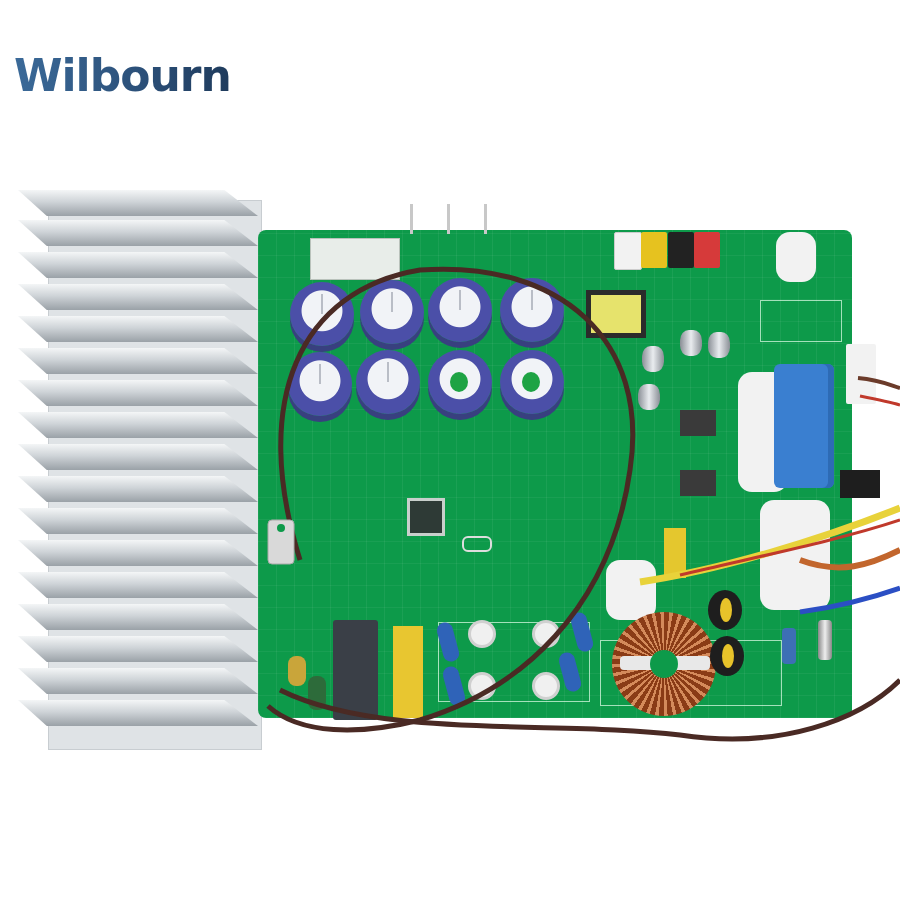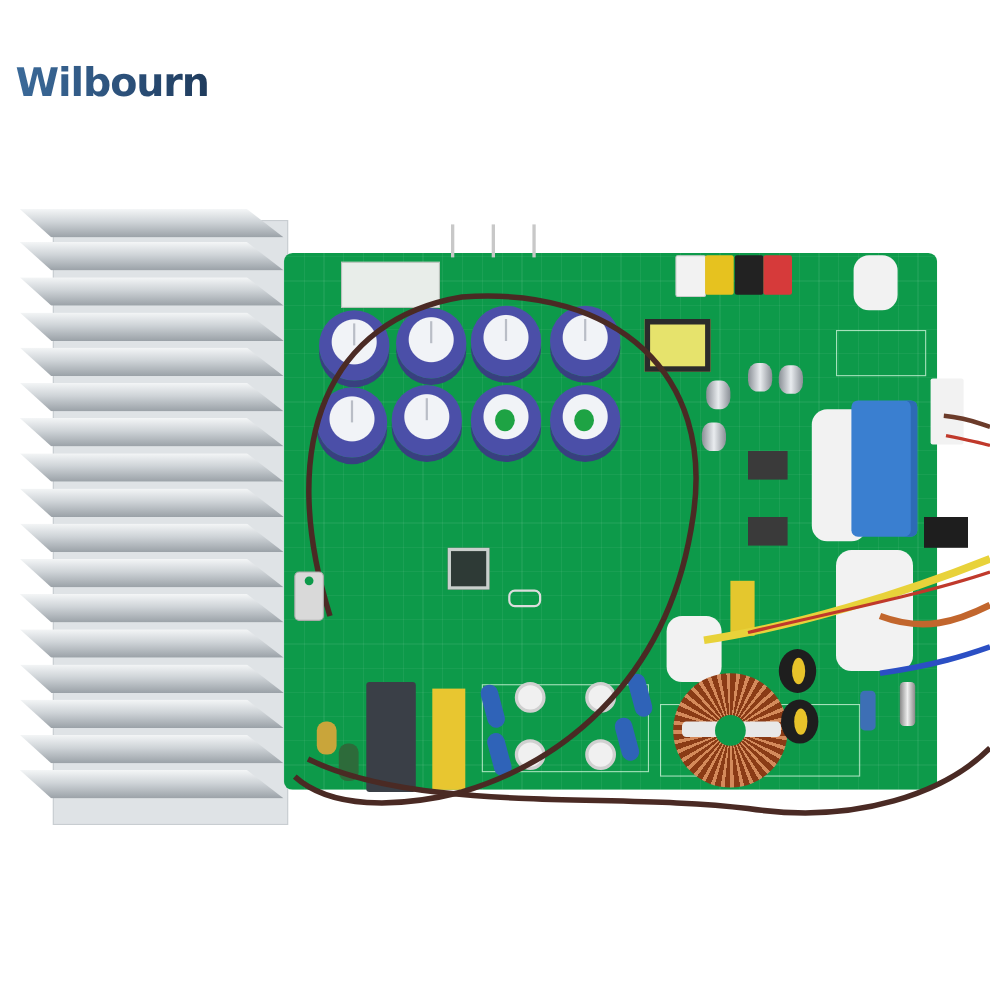--- a/index.html
+++ b/index.html
@@ -1,18 +1,18 @@
 <!DOCTYPE html>
 <html><head>
 <meta charset="utf-8">
 <style>
   html, body { margin:0; padding:0; }
   body { width:900px; height:900px; background:#ffffff; position:relative; overflow:hidden; font-family:"Liberation Sans", sans-serif; }
   .abs { position:absolute; }
-  .logo { left:14px; top:46px; font-family:"DejaVu Sans", sans-serif; font-weight:bold; font-size:36px; letter-spacing:-1px; color:#2f5a86;
+  .logo { left:14px; top:46px; font-family:"DejaVu Sans", sans-serif; font-weight:bold; font-size:44px; letter-spacing:-1px; color:#2f5a86;
           background:linear-gradient(90deg,#3b6a99 0%,#2b4f78 60%,#1f3b5c 100%); -webkit-background-clip:text; background-clip:text; -webkit-text-fill-color:transparent; line-height:60px; }
   
   .hs-back { left:48px; top:200px; width:212px; height:548px; background:#dfe3e6; border:1px solid #c8cdd1; }
   .fin { left:18px; width:240px; height:26px; background:linear-gradient(180deg,#f4f6f7 0%,#cfd4d8 45%,#9aa1a7 100%);
          clip-path:polygon(0 0,86% 0,100% 100%,12% 100%); }
   
   .pcb { left:258px; top:230px; width:594px; height:488px; background:#0d9a4a; border-radius:8px;
          background-image:
            repeating-linear-gradient(90deg, rgba(255,255,255,0.06) 0 1px, transparent 1px 18px),
            repeating-linear-gradient(0deg, rgba(255,255,255,0.05) 0 1px, transparent 1px 22px);

